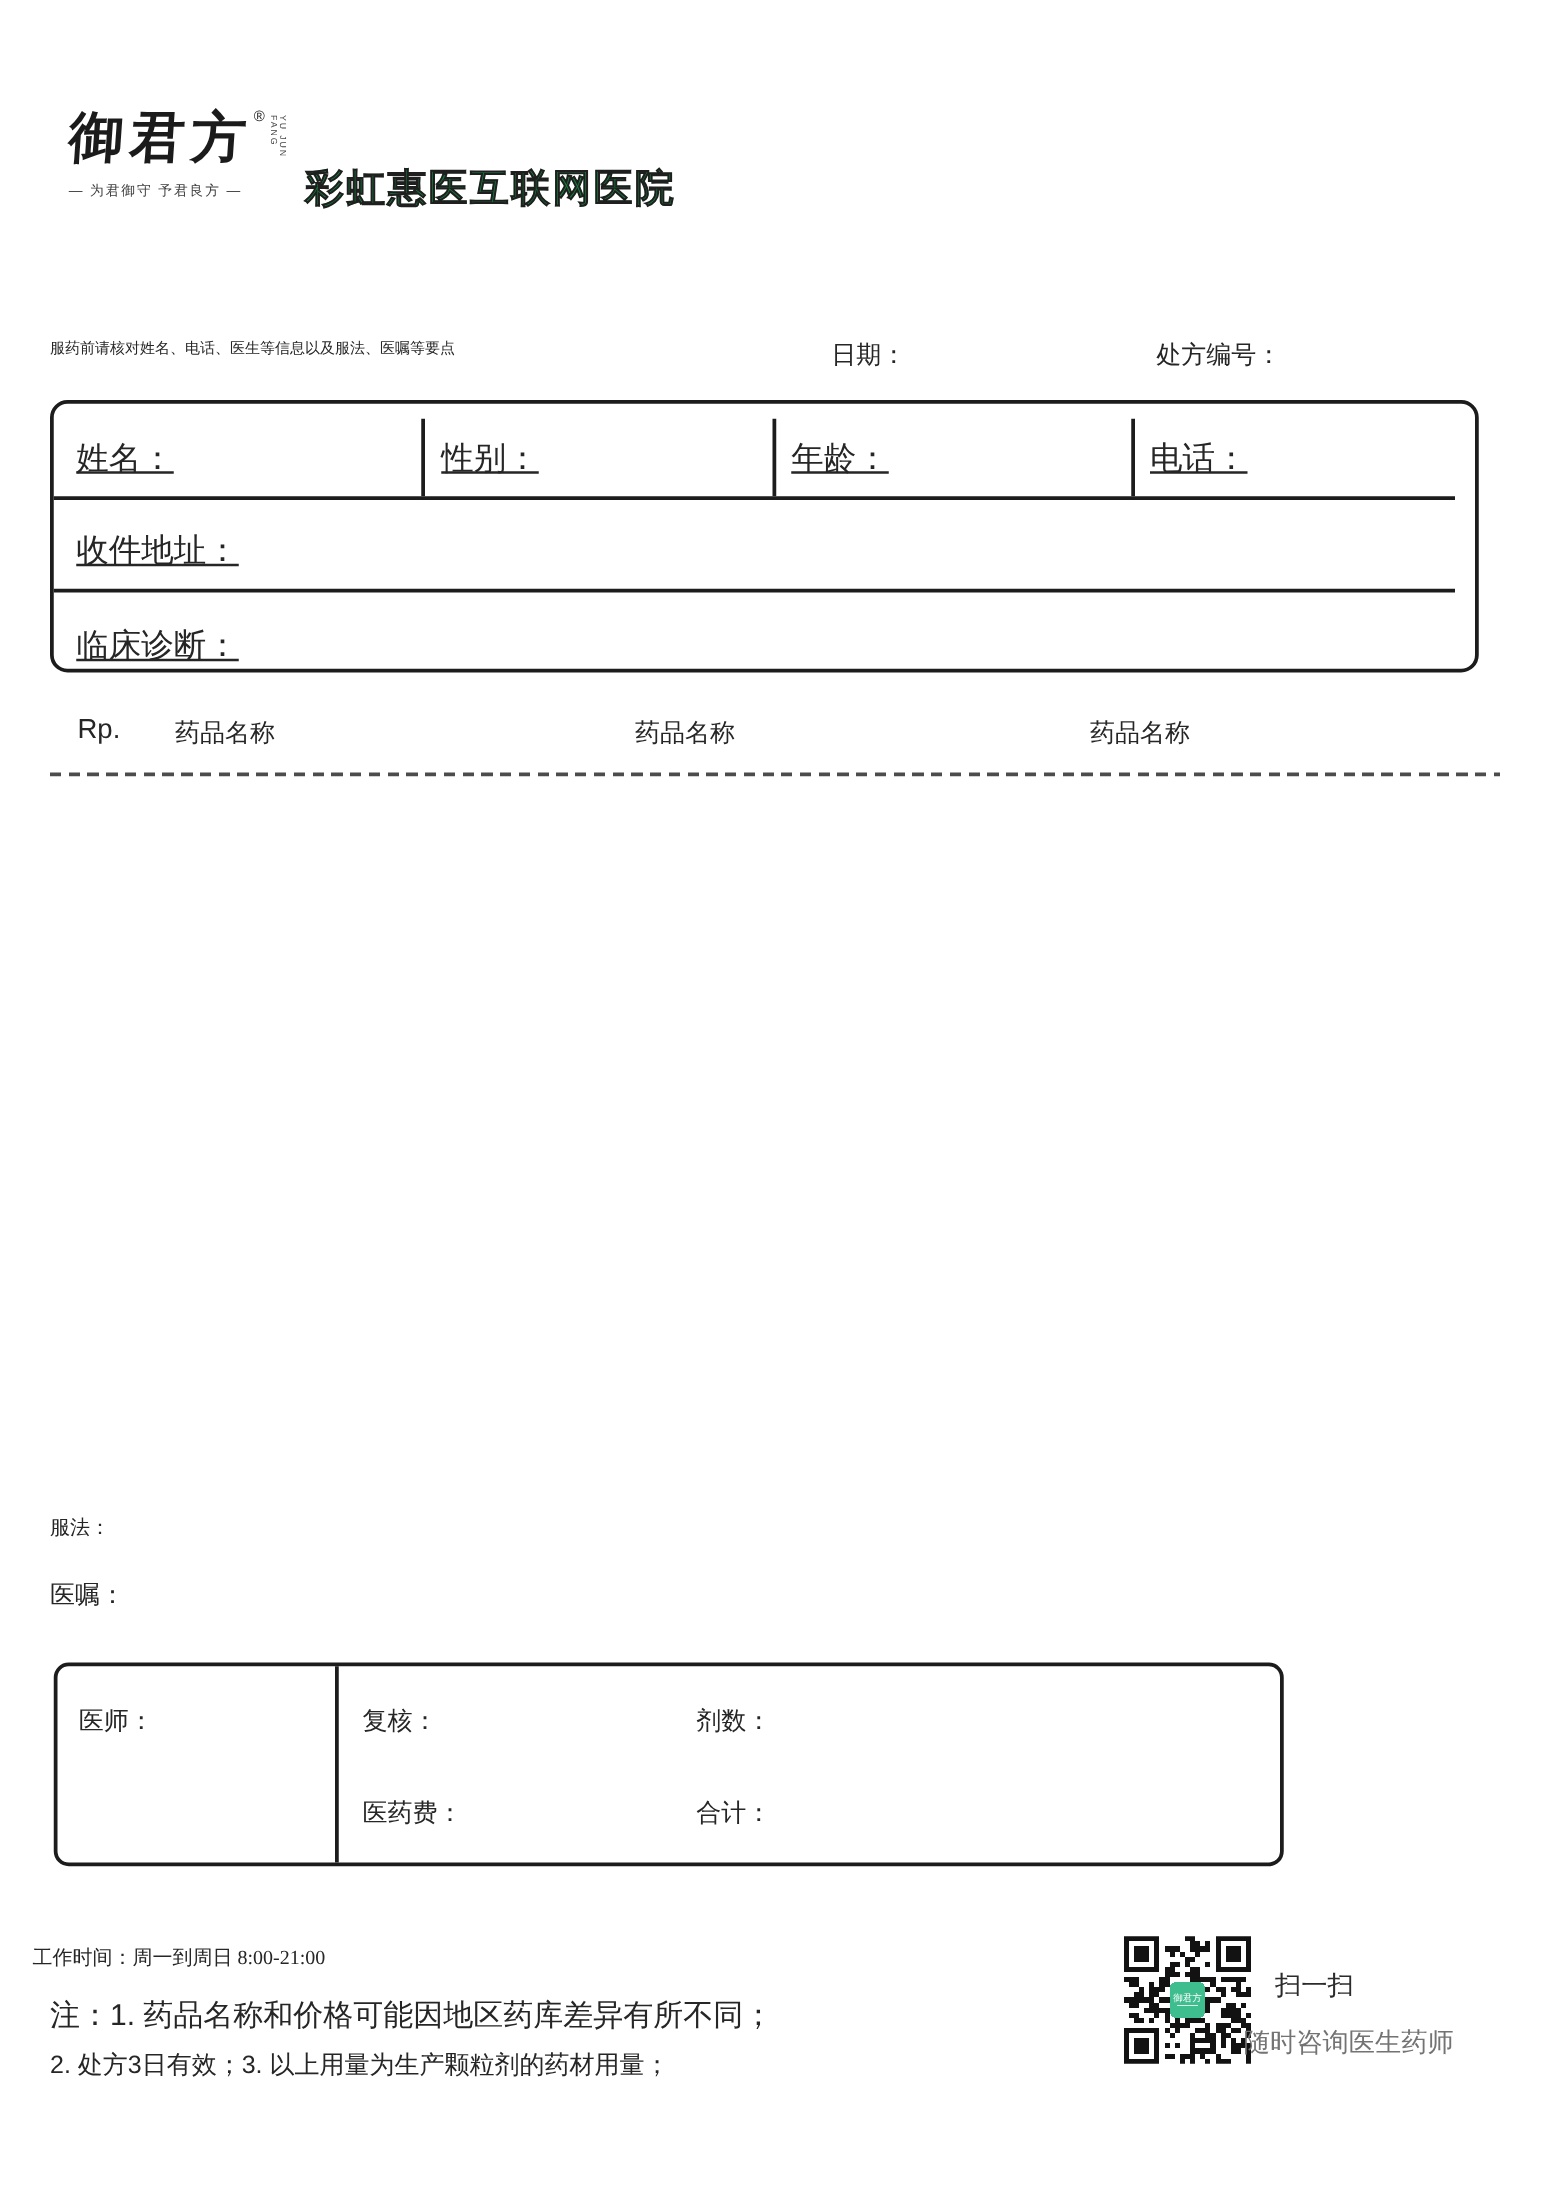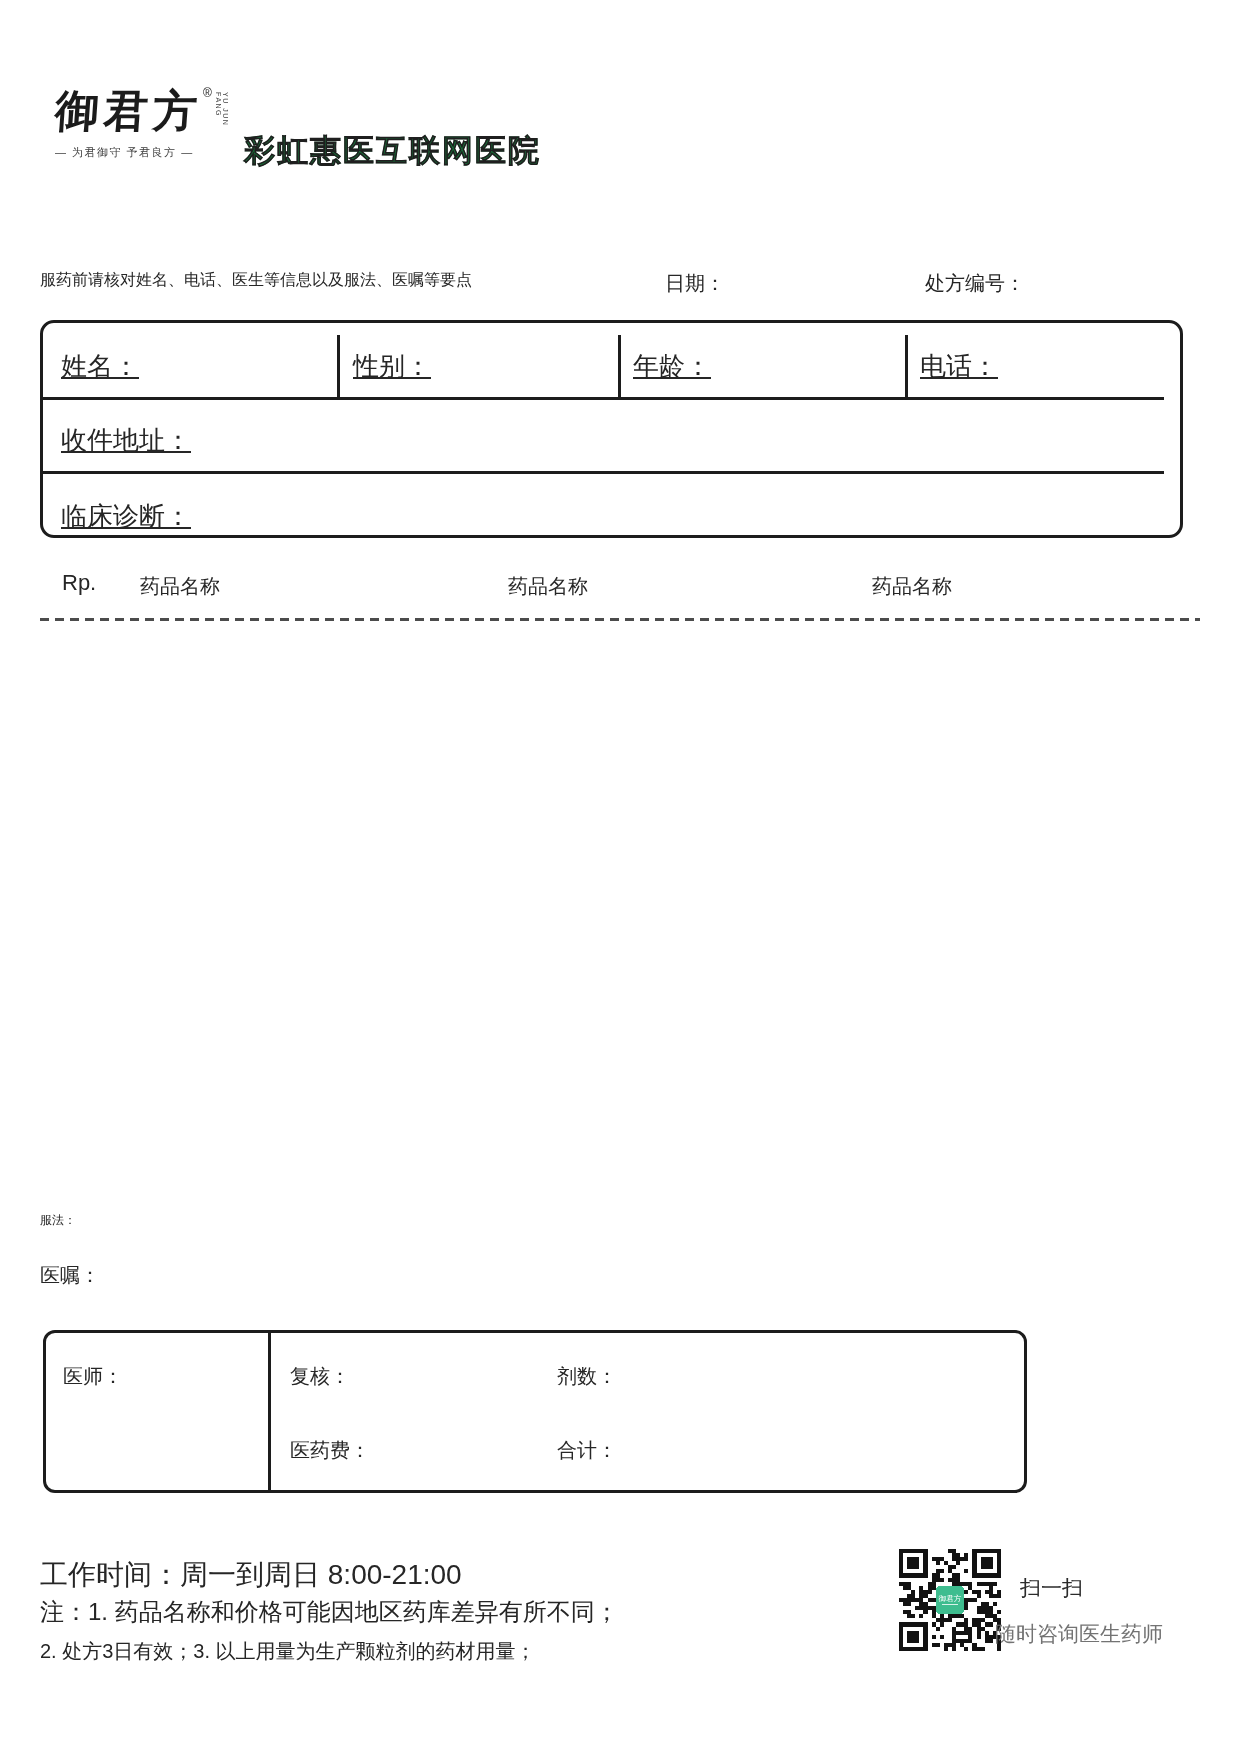--- a/index.html
+++ b/index.html
@@ -49,21 +49,21 @@
     left: 232px; top: 118px;
     margin: 12px;
     font-size: 31px;
     font-weight: bold;
     letter-spacing: 2px;
     color: #15803d;
     -webkit-text-stroke: 0.6px #1f1f1f;
   }
 
   
-  .notice   { left: 40px;  top: 270px; font-size: 16px; }
+  .notice   { left: 40px;  top: 270px; font-size: 12px; }
   .date-lbl { left: 665px; top: 270px; font-size: 20px; }
   .rxno-lbl { left: 925px; top: 270px; font-size: 20px; }
 
   
   .patient-box {
     left: 40px; top: 320px;
     width: 1143px; height: 218px;
     border: 3px solid #1c1c1c;
     border-radius: 14px;
   }
@@ -87,40 +87,40 @@
   .drug-col-1 { left: 140px; top: 573px; font-size: 20px; }
   .drug-col-2 { left: 508px; top: 573px; font-size: 20px; }
   .drug-col-3 { left: 872px; top: 573px; font-size: 20px; }
   .dashed-sep {
     left: 40px; top: 618px;
     width: 1160px; height: 2.5px;
     background-image: repeating-linear-gradient(to right, #4c4c4c 0 9px, transparent 9px 15px);
   }
 
   
-  .usage-lbl  { left: 40px; top: 1212px; font-size: 12px; }
+  .usage-lbl  { left: 40px; top: 1212px; font-size: 16px; }
   .advice-lbl { left: 40px; top: 1262px; font-size: 20px; }
 
   
   .sign-box {
     left: 43px; top: 1330px;
     width: 984px; height: 163px;
     border: 3px solid #1c1c1c;
     border-radius: 12px;
   }
   .sign-box .vsep { position: absolute; left: 222px; top: 0; bottom: 0; width: 2.5px; background: #1c1c1c; }
   .sign-box .fld { position: absolute; font-size: 20px; }
   .fld-doctor { left: 17px;  top: 30px; }
   .fld-review { left: 244px; top: 30px; }
   .fld-doses  { left: 511px; top: 30px; }
   .fld-fee    { left: 244px; top: 104px; }
   .fld-total  { left: 511px; top: 104px; }
 
   
-  .work-hours { left: 40px; top: 1556px; font-size: 28px; }
+  .work-hours { left: 26px; top: 1556px; font-size: 16px; font-family: Liberation Serif, serif; }
   .note-1     { left: 40px; top: 1596px; font-size: 24px; }
   .note-2     { left: 40px; top: 1638px; font-size: 20px; }
 
   .qr-wrap { left: 899px; top: 1549px; width: 102px; height: 102px; }
   .scan-title    { left: 1020px; top: 1574px; font-size: 21px; color: #2b2b2b; }
   .scan-subtitle { left: 995px; top: 1620px; font-size: 21px; color: #737373; }
 </style>
 </head>
 <body>
 

